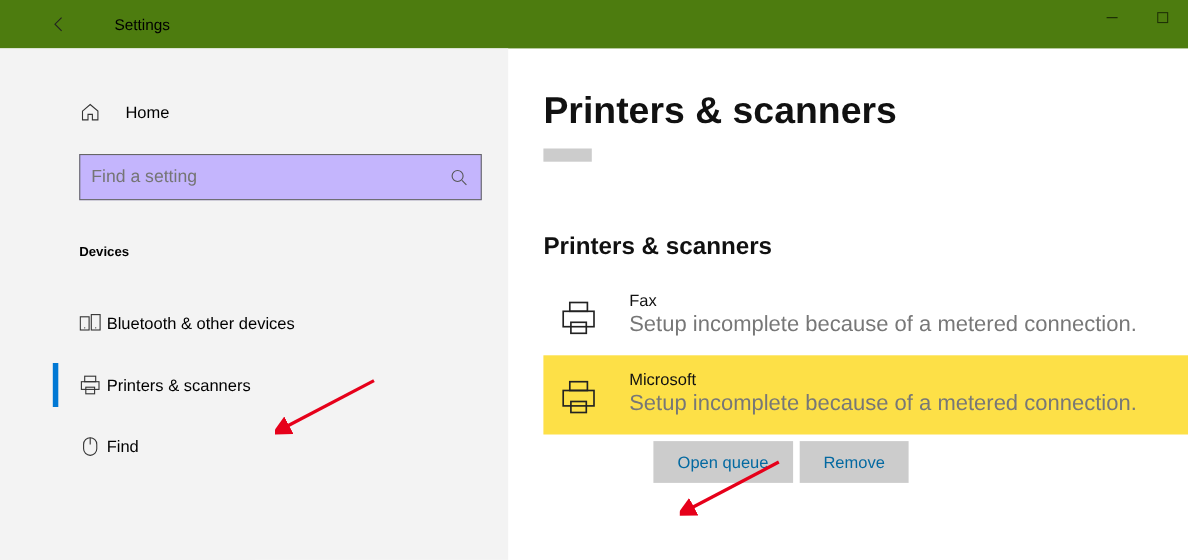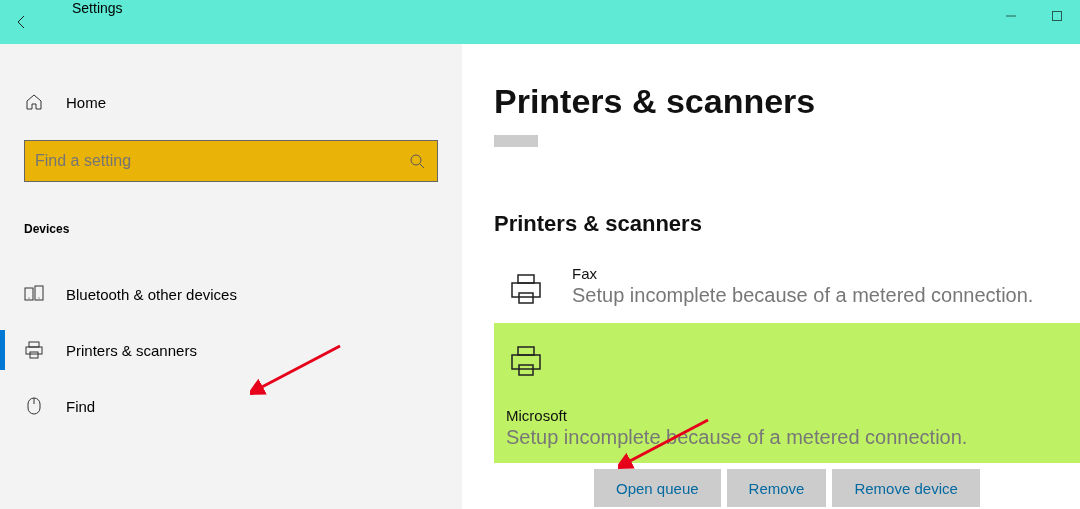--- a/index.html
+++ b/index.html
@@ -8,24 +8,25 @@
       font-size: 14px;
       color: #000;
       width: 1080px;
       height: 509px;
       overflow: hidden;
       position: relative;
       background: #fff;
     }
     .titlebar {
       display: flex;
-      align-items: flex-start;
+      align-items: center;
       height: 44px;
-      background: #5eead4;
-      position: relative;
+      background: #4d7c0f;
+      position: relative;
+      padding-left: 32px;
     }
     .back-icon {
       width: 44px;
       height: 44px;
       display: flex;
       align-items: center;
       justify-content: center;
       cursor: pointer;
     }
     .title-text {
@@ -50,38 +51,39 @@
 
     .content {
       display: flex;
       height: calc(100% - 44px);
     }
     .sidebar {
       width: 462px;
       background: #f3f3f3;
       padding-top: 38px;
       position: relative;
+      padding-left: 48px;
     }
     .home-row {
       display: flex;
       align-items: center;
       height: 40px;
       padding-left: 24px;
       gap: 22px;
       cursor: pointer;
     }
     .home-row span { font-size: 15px; }
     .search-box {
       margin: 18px 24px 0 24px;
       display: flex;
       align-items: center;
       border: 1px solid #666;
       height: 42px;
       padding: 0 10px;
-      background: #eab308;
+      background: #c4b5fd;
       justify-content: space-between;
     }
     .search-box input {
       border: none;
       background: transparent;
       font-size: 16px;
       color: #555;
       outline: none;
       flex: 1;
       font-family: inherit;
@@ -92,21 +94,21 @@
       padding: 40px 0 0 24px;
     }
     .nav-list {
       margin-top: 30px;
     }
     .nav-item {
       display: flex;
       align-items: center;
       height: 56px;
       padding-left: 24px;
-      gap: 22px;
+      gap: 5px;
       cursor: pointer;
       position: relative;
     }
     .nav-item span { font-size: 15px; }
     .nav-item.active::before {
       content: "";
       position: absolute;
       left: 0;
       top: 8px;
       bottom: 8px;
@@ -137,22 +139,21 @@
     .printer-list {
       margin-top: 14px;
     }
     .printer-item {
       display: flex;
       align-items: flex-start;
       gap: 26px;
       padding: 14px 12px;
     }
     .printer-item.selected {
-      background: #bef264;
-      flex-direction: column;
+      background: #fde047;
     }
     .printer-icon-box {
       width: 40px; height: 40px;
       display: flex; align-items: center; justify-content: center;
       margin-top: 4px;
     }
     .printer-text .pname { font-size: 15px; color: #111; }
     .printer-text .pstatus { font-size: 20px; color: #777; margin-top: 2px; }
 
     .action-row {
@@ -299,21 +300,20 @@
         <div class="printer-text">
           <div class="pname">Microsoft</div>
           <div class="pstatus">Setup incomplete because of a metered connection.</div>
         </div>
       </div>
     </div>
 
     <div class="action-row">
       <button class="action-btn">Open queue</button>
       <button class="action-btn">Remove</button>
-      <button class="action-btn">Remove device</button>
     </div>
 
     <svg class="arrow-svg" style="left:156px; top:370px;" width="100" height="60">
       <defs>
           <marker id="ah2" markerWidth="8" markerHeight="8" refX="1" refY="3" orient="auto">
             <polygon points="0 0, 6 3, 0 6" fill="#e6001a"></polygon>
           </marker>
         </defs>
       <line x1="90" y1="6" x2="10" y2="48" stroke="#e6001a" stroke-width="3" marker-end="url(#ah2)"></line>
     </svg>

